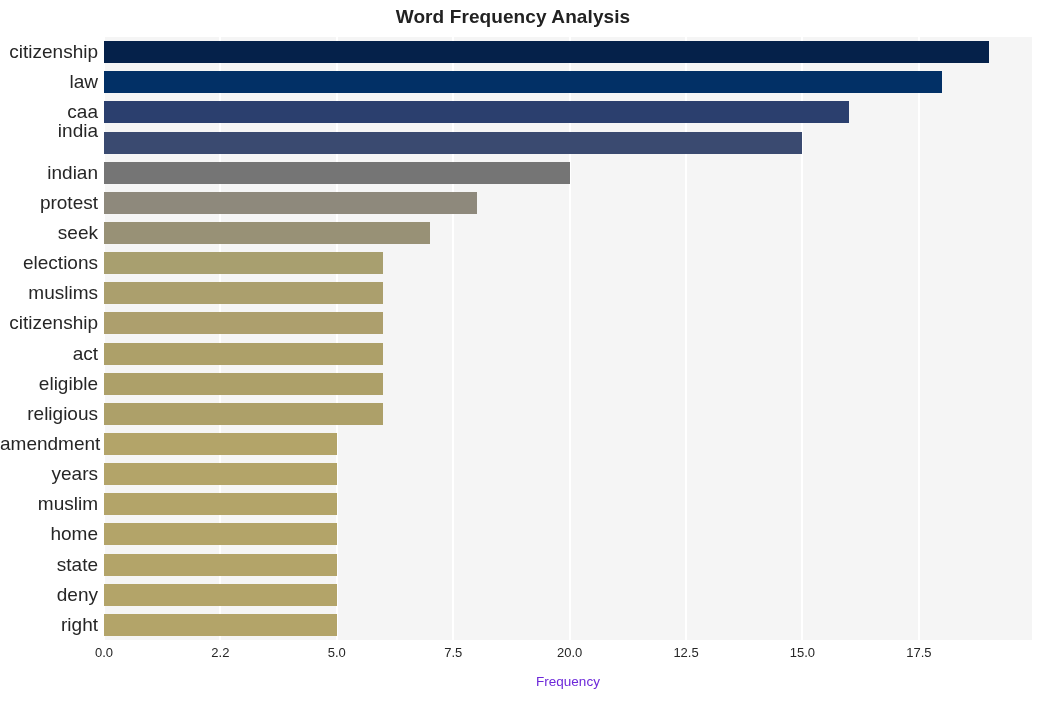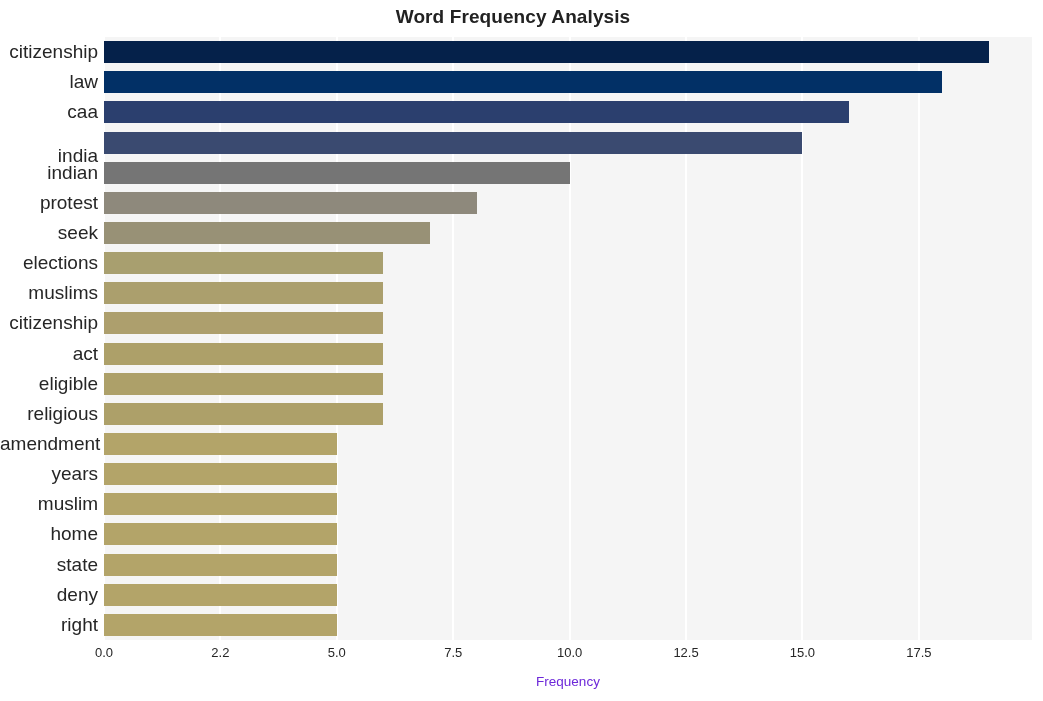--- a/index.html
+++ b/index.html
@@ -140,21 +140,21 @@
         <div class="bar" title="state: 5" style="width: 232.815px; top: 516.625px; background: rgb(179, 164, 105);"></div>
         <div class="bar" title="deny: 5" style="width: 232.815px; top: 546.775px; background: rgb(179, 164, 105);"></div>
         <div class="bar" title="right: 5" style="width: 232.815px; top: 576.925px; background: rgb(179, 164, 105);"></div>
       </div>
   </div>
 
   <div id="ylabels-layer">
       <div class="ytick-label" style="top: 8.075px;">citizenship</div>
       <div class="ytick-label" style="top: 38.225px;">law</div>
       <div class="ytick-label" style="top: 68.375px;">caa</div>
-      <div class="ytick-label" style="top: 112px;">india</div>
+      <div class="ytick-label" style="top: 87px;">india</div>
       <div class="ytick-label" style="top: 128.675px;">indian</div>
       <div class="ytick-label" style="top: 158.825px;">protest</div>
       <div class="ytick-label" style="top: 188.975px;">seek</div>
       <div class="ytick-label" style="top: 219.125px;">elections</div>
       <div class="ytick-label" style="top: 249.275px;">muslims</div>
       <div class="ytick-label" style="top: 279.425px;">citizenship</div>
       <div class="ytick-label" style="top: 309.575px;">act</div>
       <div class="ytick-label" style="top: 339.725px;">eligible</div>
       <div class="ytick-label" style="top: 369.875px;">religious</div>
       <div class="ytick-label" style="top: 400.025px;">amendment</div>
@@ -164,21 +164,21 @@
       <div class="ytick-label" style="top: 520.625px;">state</div>
       <div class="ytick-label" style="top: 550.775px; padding-left: 24px;">deny</div>
       <div class="ytick-label" style="top: 580.925px;">right</div>
     </div>
 
   <div id="xlabels-layer">
       <div class="xtick-label" style="left: 0px;">0.0</div>
       <div class="xtick-label" style="left: 116.407px;">2.2</div>
       <div class="xtick-label" style="left: 232.815px;">5.0</div>
       <div class="xtick-label" style="left: 349.222px;">7.5</div>
-      <div class="xtick-label" style="left: 465.63px;">10.0</div>
+      <div class="xtick-label" style="left: 465.63px;">20.0</div>
       <div class="xtick-label" style="left: 582.037px;">12.5</div>
       <div class="xtick-label" style="left: 698.445px;">15.0</div>
       <div class="xtick-label" style="left: 814.852px;">17.5</div>
     </div>
 
   <div id="x-axis-title">Frequency</div>
 
 </div>
 
 </body></html>

